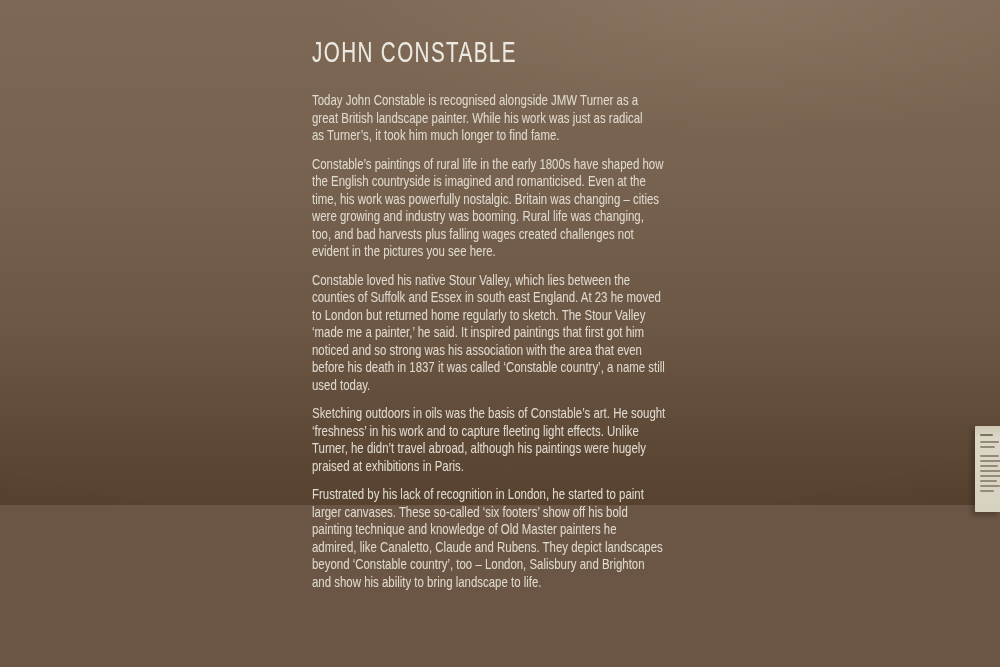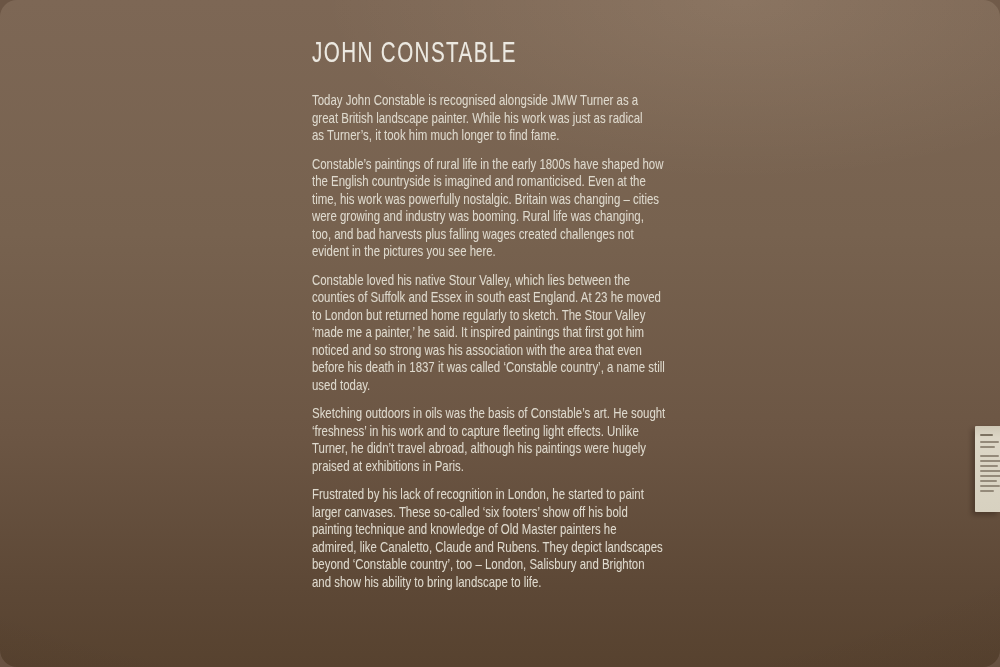--- a/index.html
+++ b/index.html
@@ -2,24 +2,23 @@
 <html><head>
 <meta charset="utf-8">
 <style>
   html,body{margin:0;padding:0;}
   body{
     width:1000px;height:667px;overflow:hidden;
     font-family:"Liberation Sans","DejaVu Sans",sans-serif;
     background:#6b5544;
   }
   .scene{
-    position:relative;width:1000px;height:667px;
+    position:relative;width:1000px;height:505px;
     background:
       linear-gradient(180deg,#7d6755 0%,#77624f 35%,#6c5644 65%,#5d4836 88%,#57422f 100%);
-    border-radius: 17px;
   }
   
   .scene::before{
     content:"";position:absolute;inset:0;pointer-events:none;
     background:
       radial-gradient(70% 45% at 74% 0%, rgba(255,233,204,0.10), rgba(255,233,204,0) 60%),
       radial-gradient(150% 125% at 46% 34%, rgba(0,0,0,0) 55%, rgba(24,14,7,0.28) 100%);
   }
 
   .panel{position:absolute;left:312px;top:37px;}

